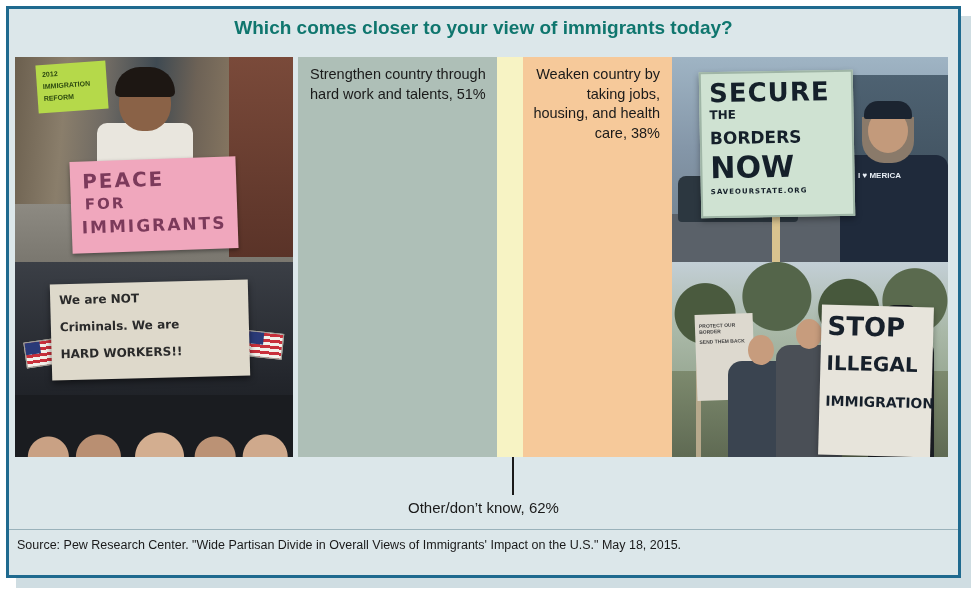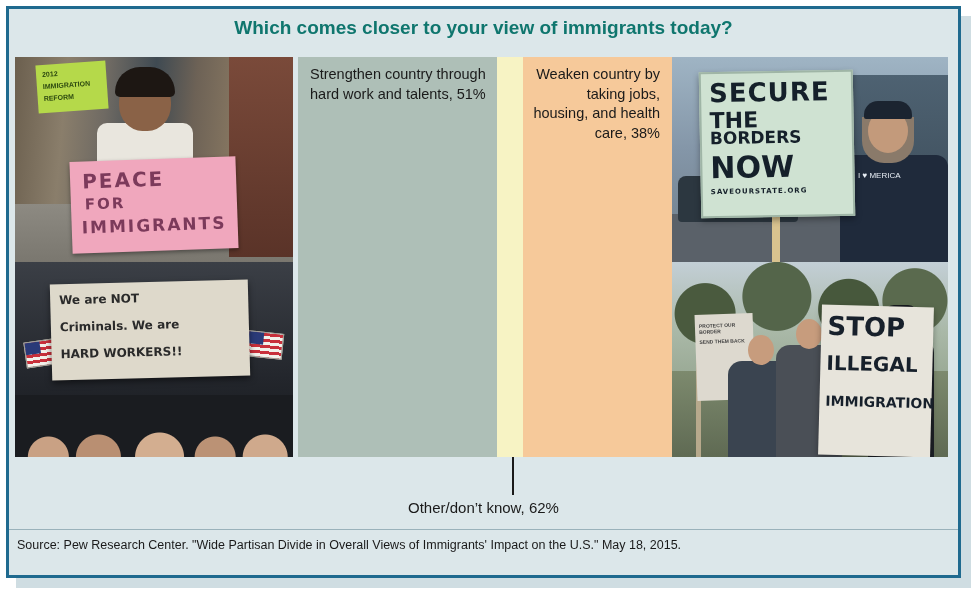--- a/index.html
+++ b/index.html
@@ -177,21 +177,21 @@
   .p-tr .sign {
     position: absolute; left: 28px; top: 14px; width: 150px; height: 142px;
     background: #cfe2d2; border: 2px solid #9fb5a6; transform: rotate(-1deg);
     box-shadow: 0 3px 6px rgba(0,0,0,.35);
   }
   .p-tr .sign .s {
     position: absolute; left: 8px; color: #15202a; font-weight: bold;
     font-family: "DejaVu Sans", sans-serif;
   }
   .p-tr .s1 { top: 4px; font-size: 26px; letter-spacing: 1px; }
-  .p-tr .s2 { top: 34px; font-size: 22px; }
+  .p-tr .s2 { top: 34px; font-size: 12px; }
   .p-tr .s3 { top: 54px; font-size: 17px; }
   .p-tr .s4 { top: 76px; font-size: 30px; }
   .p-tr .s5 { top: 114px; font-size: 7px; letter-spacing: 1px; color: #3b2a14; }
   .p-tr .stick {
     position: absolute; left: 100px; top: 150px; width: 8px; height: 56px; background: #d9c38f;
   }
   .p-tr .man-head {
     position: absolute; left: 196px; top: 52px; width: 40px; height: 44px;
     border-radius: 50%; background: #c39a7b;
   }
@@ -201,21 +201,21 @@
   }
   .p-tr .man-hair {
     position: absolute; left: 190px; top: 60px; width: 52px; height: 46px;
     background: #8a7a6a; border-radius: 0 0 22px 22px;
   }
   .p-tr .man-body {
     position: absolute; left: 168px; top: 98px; width: 108px; height: 110px;
     background: #1f2a3b; border-radius: 12px 12px 0 0;
   }
   .p-tr .tee {
-    position: absolute; left: 186px; top: 114px; color: #e8eef5; font-size: 8px; font-weight: normal;
+    position: absolute; left: 186px; top: 114px; color: #e8eef5; font-size: 8px; font-weight: bold;
   }
 
   
   .p-br .sky2 {
     position: absolute; inset: 0;
     background: linear-gradient(180deg, #c3cfd6 0%, #a9b8a7 36%, #7e8f74 100%);
   }
   .p-br .trees {
     position: absolute; left: 0; top: 0; width: 100%; height: 86px;
     background:

